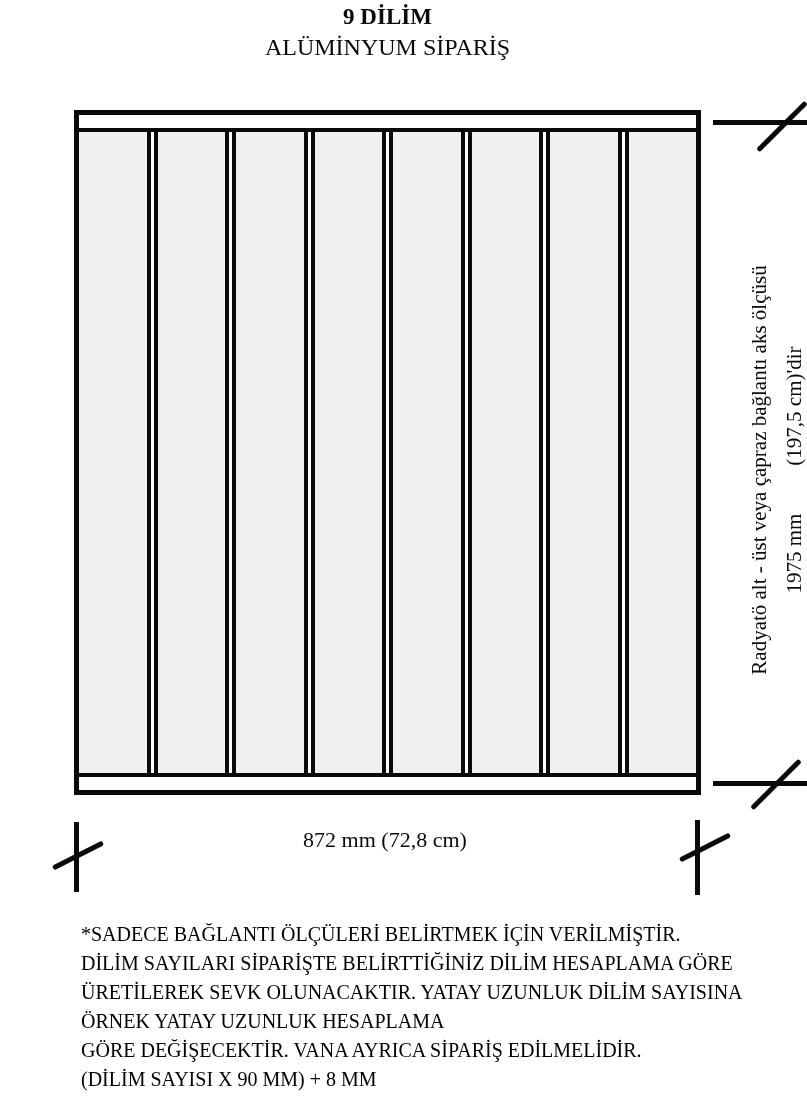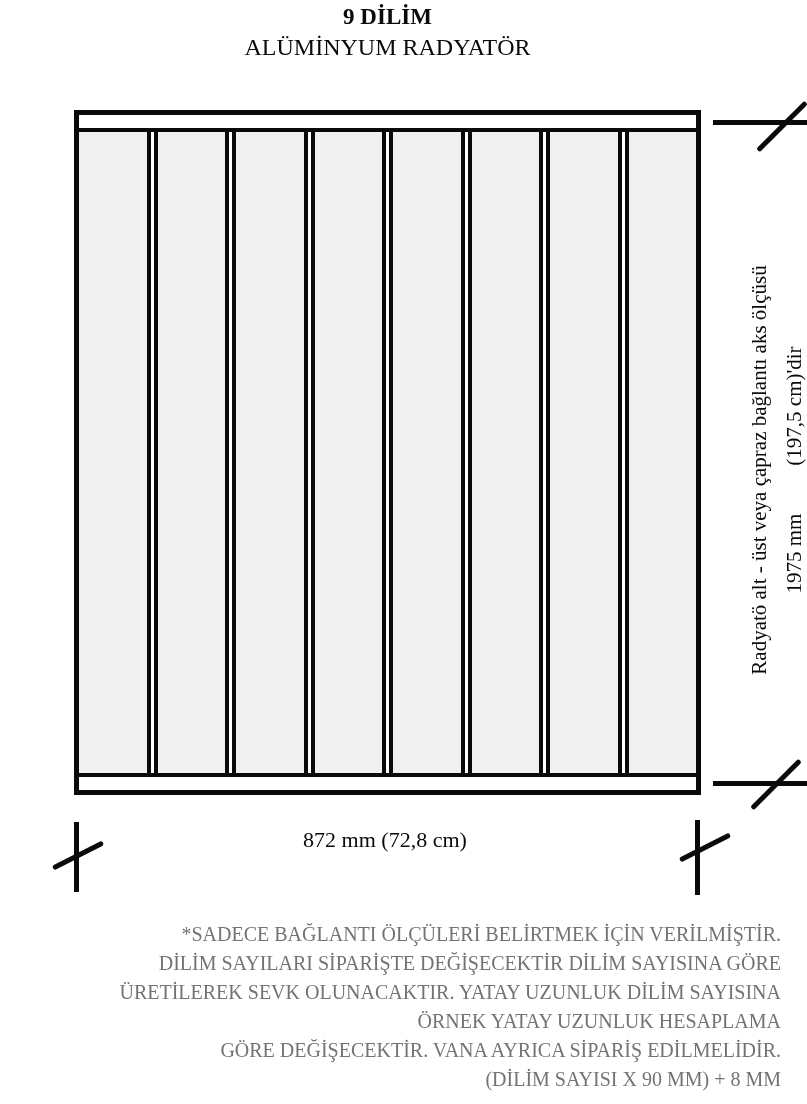--- a/index.html
+++ b/index.html
@@ -49,30 +49,30 @@
   .hdim-slash-left{left:4px;top:853px;width:56px;height:5px;transform:rotate(-27deg);border-radius:3px;}
   .hdim-tick-right{left:649px;top:820px;width:5px;height:75px;}
   .hdim-slash-right{left:631px;top:845px;width:56px;height:5px;transform:rotate(-27deg);border-radius:3px;}
   .hdim-label{
     position:absolute;left:28px;top:824px;width:622px;
     text-align:center;font-size:22px;line-height:32px;
   }
 
   
   .notes{position:absolute;left:35px;top:920px;width:700px;
-         font-size:20px;line-height:29px;color:#737373;text-align:right;}
+         font-size:20px;line-height:29px;color:#000000;}
 </style>
 </head>
 <body>
 
 <div id="page">
 
   <div class="title-block">
     <div class="title-line1">9 DİLİM</div>
-    <div class="title-line2">ALÜMİNYUM RADYATÖR</div>
+    <div class="title-line2">ALÜMİNYUM SİPARİŞ</div>
   </div>
 
   <div class="radiator">
     <div class="rad-header"></div>
     <div class="rad-body">
         <div class="panel" style="background: rgb(240, 240, 241);"></div>
         <div class="sep"></div>
         <div class="panel" style="background: rgb(240, 240, 241);"></div>
         <div class="sep"></div>
         <div class="panel" style="background: rgb(240, 240, 241);"></div>
@@ -104,20 +104,20 @@
   <div class="line hdim-tick-left"></div>
   <div class="line hdim-slash-left"></div>
   <div class="line hdim-tick-right"></div>
   <div class="line hdim-slash-right"></div>
   <div class="hdim-label">
     <div>872 mm (72,8 cm)</div>
   </div>
 
   <div class="notes">
     <div>*SADECE BAĞLANTI ÖLÇÜLERİ BELİRTMEK İÇİN VERİLMİŞTİR.</div>
-    <div>DİLİM SAYILARI SİPARİŞTE DEĞİŞECEKTİR DİLİM SAYISINA GÖRE</div>
+    <div>DİLİM SAYILARI SİPARİŞTE BELİRTTİĞİNİZ DİLİM HESAPLAMA GÖRE</div>
     <div>ÜRETİLEREK SEVK OLUNACAKTIR. YATAY UZUNLUK DİLİM SAYISINA</div>
     <div>ÖRNEK YATAY UZUNLUK HESAPLAMA</div>
     <div>GÖRE DEĞİŞECEKTİR. VANA AYRICA SİPARİŞ EDİLMELİDİR.</div>
     <div>(DİLİM SAYISI X 90 MM) + 8 MM</div>
   </div>
 
 </div>
 
 </body></html>

